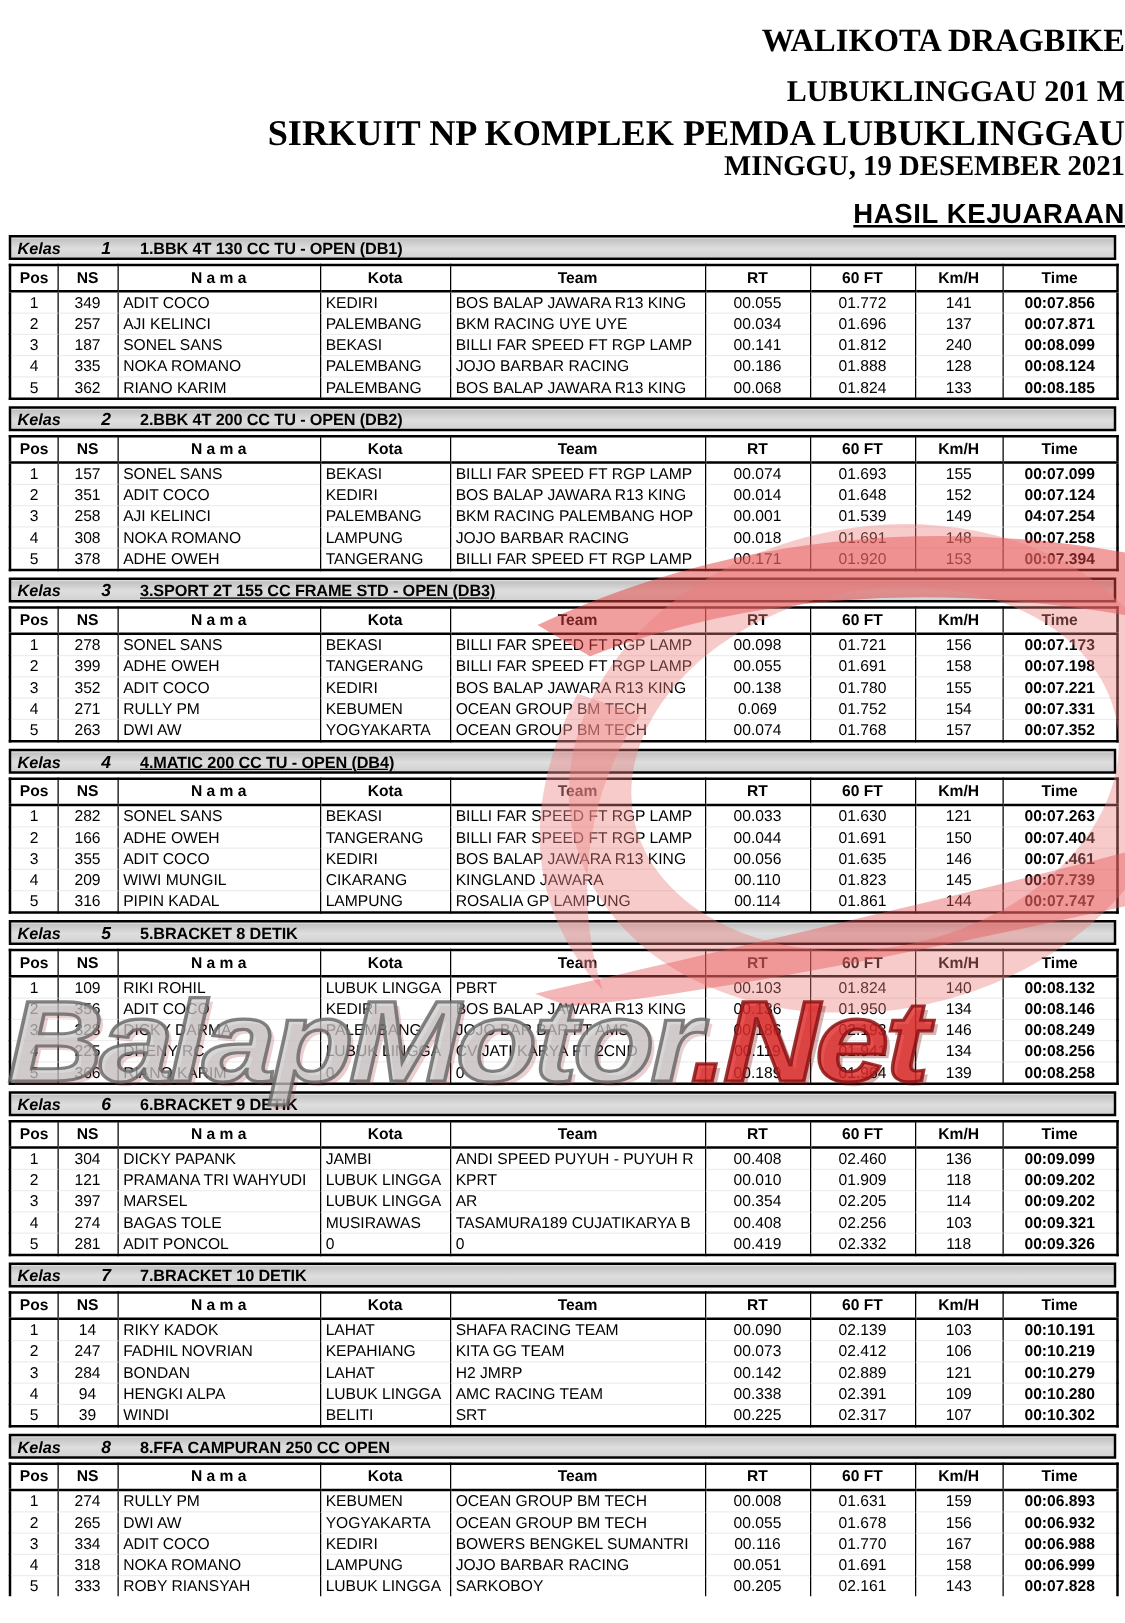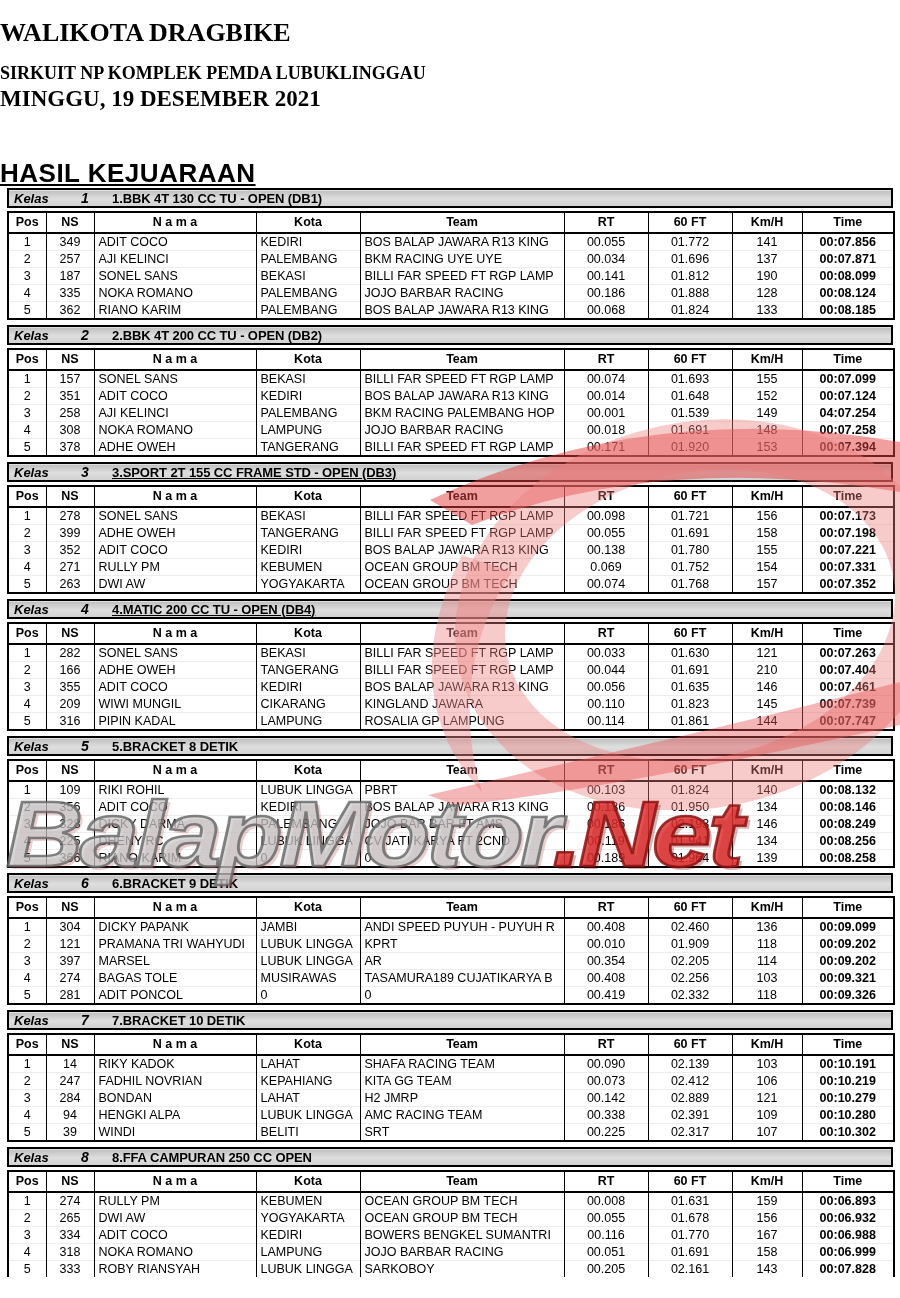--- a/index.html
+++ b/index.html
@@ -1,26 +1,26 @@
 <!DOCTYPE html>
 <html><head>
 <meta charset="utf-8">
 <style>
   html,body{margin:0;padding:0;background:#fff;}
   .page{position:relative;width:900px;height:1298px;background:#fff;overflow:hidden;
         font-family:"Liberation Sans",sans-serif;color:#000;}
   
-  .doc-header{position:absolute;top:18px;left:0;width:100%;text-align:left;
+  .doc-header{position:absolute;top:18px;left:0;width:100%;text-align:right;
               font-family:"Liberation Serif",serif;font-weight:bold;}
   .h-line1{font-size:26px;line-height:30px;margin-bottom:12px;}
   .h-line2{font-size:24px;line-height:28px;margin-bottom:6px;}
-  .h-line3{font-size:18px;line-height:26px;}
+  .h-line3{font-size:29px;line-height:26px;}
   .h-line4{font-size:23px;line-height:26px;}
-  .result-title{position:absolute;top:158px;left:0;width:100%;text-align:left;
-                font-family:"Liberation Sans",sans-serif;font-weight:bold;font-size:26px;
+  .result-title{position:absolute;top:158px;left:0;width:100%;text-align:right;
+                font-family:"Liberation Sans",sans-serif;font-weight:bold;font-size:22px;
                 text-decoration:underline;letter-spacing:.5px;}
   
   .sections{position:absolute;top:188px;left:7px;width:886px;}
   .section{margin-bottom:5px;}
   .kelas-bar{height:16px;border:2px solid #000;background:linear-gradient(180deg,#bdbdbd 0%,#dedede 55%,#d2d2d2 100%);
              display:flex;align-items:center;box-shadow:inset 0 1px 0 rgba(255,255,255,.5);}
   .kelas-label{font-style:italic;font-weight:bold;font-size:13px;width:56px;padding-left:5px;}
   .kelas-num{font-style:italic;font-weight:bold;font-size:14px;width:30px;text-align:center;}
   .kelas-title{font-weight:bold;font-size:13px;margin-left:12px;letter-spacing:-.1px;white-space:nowrap;}
   .kelas-title.u{text-decoration:underline;}
@@ -49,20 +49,21 @@
           font-style:italic;font-weight:900;font-size:27px;letter-spacing:1px;
           color:rgba(255,255,255,.12);-webkit-text-stroke:1.8px rgba(125,125,125,.85);}
 </style>
 </head>
 <body>
 
 <div class="page">
 
   <div class="doc-header">
     <div class="h-line1">WALIKOTA DRAGBIKE</div>
+    <div class="h-line2">LUBUKLINGGAU 201 M</div>
     <div class="h-line3">SIRKUIT NP KOMPLEK PEMDA LUBUKLINGGAU</div>
     <div class="h-line4">MINGGU, 19 DESEMBER 2021</div>
   </div>
   <div class="result-title">HASIL KEJUARAAN</div>
 
   <div class="sections" id="sections">
     <div class="section">
       <div class="kelas-bar">
         <span class="kelas-label">Kelas</span>
         <span class="kelas-num">1</span>
@@ -118,21 +119,21 @@
               <td class="c8">00:07.871</td>
             </tr>
             <tr class="datarow">
               <td class="c0">3</td>
               <td class="c1">187</td>
               <td class="c2">SONEL SANS</td>
               <td class="c3">BEKASI</td>
               <td class="c4">BILLI FAR SPEED FT RGP LAMP</td>
               <td class="c5">00.141</td>
               <td class="c6">01.812</td>
-              <td class="c7">190</td>
+              <td class="c7">240</td>
               <td class="c8">00:08.099</td>
             </tr>
             <tr class="datarow">
               <td class="c0">4</td>
               <td class="c1">335</td>
               <td class="c2">NOKA ROMANO</td>
               <td class="c3">PALEMBANG</td>
               <td class="c4">JOJO BARBAR RACING</td>
               <td class="c5">00.186</td>
               <td class="c6">01.888</td>
@@ -383,21 +384,21 @@
               <td class="c8">00:07.263</td>
             </tr>
             <tr class="datarow">
               <td class="c0">2</td>
               <td class="c1">166</td>
               <td class="c2">ADHE OWEH</td>
               <td class="c3">TANGERANG</td>
               <td class="c4">BILLI FAR SPEED FT RGP LAMP</td>
               <td class="c5">00.044</td>
               <td class="c6">01.691</td>
-              <td class="c7">210</td>
+              <td class="c7">150</td>
               <td class="c8">00:07.404</td>
             </tr>
             <tr class="datarow">
               <td class="c0">3</td>
               <td class="c1">355</td>
               <td class="c2">ADIT COCO</td>
               <td class="c3">KEDIRI</td>
               <td class="c4">BOS BALAP JAWARA R13 KING</td>
               <td class="c5">00.056</td>
               <td class="c6">01.635</td>

